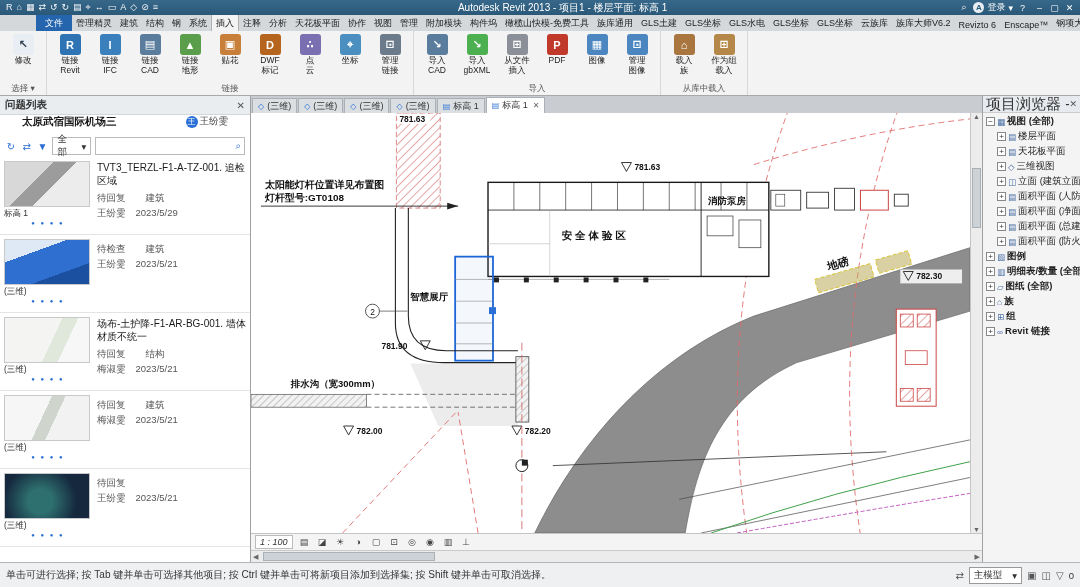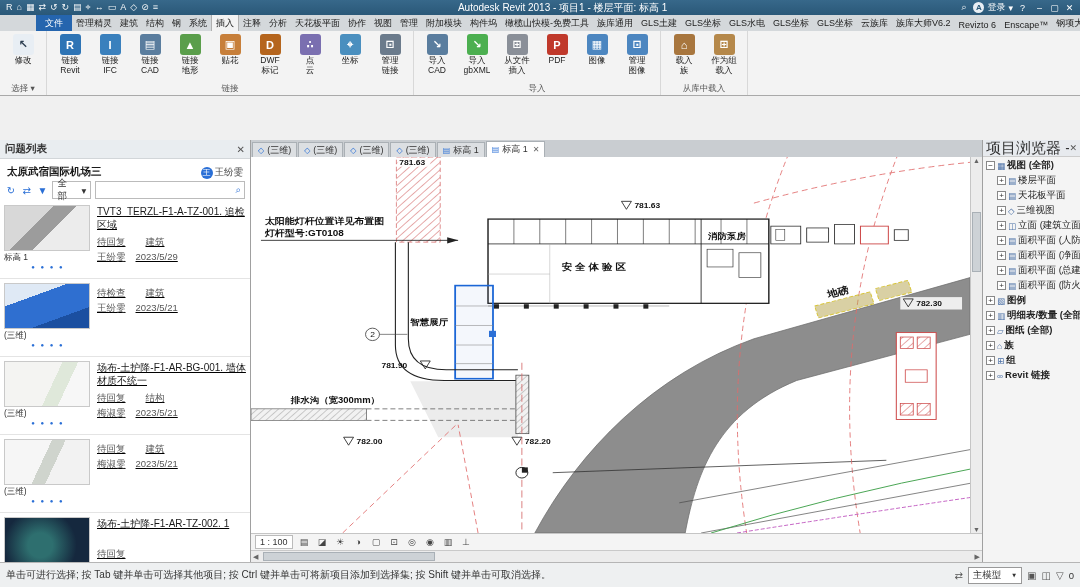--- a/index.html
+++ b/index.html
@@ -32,30 +32,30 @@
   .rpanel{display:flex;flex-direction:column;border-right:1px solid #d8d8d8;flex:none;}
   .rbtns{flex:1;display:flex;align-items:flex-start;padding:2px 3px 0 3px;}
   .rbtn{width:40px;flex:none;display:flex;flex-direction:column;align-items:center;
     font-size:8.5px;color:#222;text-align:center;cursor:default;}
   .ricon{width:21px;height:21px;border-radius:3px;color:#fff;font-size:11px;font-weight:bold;
     display:flex;align-items:center;justify-content:center;margin:1px 0 1px 0;}
   .rlabel{white-space:pre-line;line-height:1.15;height:20px;overflow:hidden;}
   .rtitle{height:12px;font-size:8.5px;color:#555;text-align:center;padding:0 4px;}
 
   
-  .main{flex:1;display:flex;min-height:0;margin-top:44px;}
+  .main{flex:1;display:flex;min-height:0;}
 
   
   .left-panel{width:250px;flex:none;background:#fff;border-right:1px solid #a0a0a0;
     display:flex;flex-direction:column;font-size:10px;min-height:0;}
   .lp-header{height:18px;flex:none;background:#e9edf0;border-bottom:1px solid #d2d6d9;
     display:flex;align-items:center;padding:0 5px;}
   .lp-title{flex:1;font-weight:bold;font-size:10.5px;color:#333;}
   .lp-close{color:#555;font-size:10px;}
-  .lp-project{height:20px;flex:none;display:flex;align-items:flex-end;gap:4px;padding:0 7px;}
+  .lp-project{height:20px;flex:none;display:flex;align-items:flex-start;gap:4px;padding:0 22px;}
   .lp-project-name{flex:1;font-weight:bold;font-size:10.5px;color:#1a1a1a;
     white-space:nowrap;overflow:hidden;}
   .lp-user{display:flex;align-items:center;gap:2px;color:#444;font-size:9.5px;}
   .avatar{width:12px;height:12px;border-radius:50%;background:#2a6fd6;color:#fff;font-size:8px;
     display:flex;align-items:center;justify-content:center;}
   .lp-toolbar{height:22px;flex:none;display:flex;align-items:center;gap:4px;padding:0 5px;}
   .lp-tool{color:#2a6fd6;font-size:10px;width:13px;text-align:center;}
   .lp-select{border:1px solid #bbb;background:#fff;height:16px;display:flex;align-items:center;
     gap:8px;padding:0 4px;font-size:9.5px;color:#333;}
   .lp-search{flex:1;border:1px solid #bbb;background:#fff;height:16px;display:flex;
@@ -70,21 +70,21 @@
     box-sizing:border-box;}
   .ithumbcol{width:88px;flex:none;display:flex;flex-direction:column;}
   .ithumb{width:86px;height:46px;border:1px solid #c9c9c9;box-sizing:border-box;flex:none;}
   .thumb-plan{background:linear-gradient(135deg,#d8d8d8 0 38%,#9c9c9c 38% 56%,#ececec 56%);}
   .thumb-blue3d{background:linear-gradient(160deg,#dfe9f5 0 30%,#2f6fd0 30% 72%,#1b4fa0 72%);}
   .thumb-light3d{background:linear-gradient(115deg,#f4f4f2 0 55%,#dfe8da 55% 70%,#f7f7f7 70%);}
   .thumb-light3d2{background:linear-gradient(115deg,#f6f6f6 0 45%,#cfd4cd 45% 58%,#f2f2f2 58%);}
   .thumb-dark3d{background:radial-gradient(circle at 42% 62%,#2e6f6f 0 22%,#15283e 65%);}
   .ivlabel{font-size:8.5px;color:#333;line-height:12px;}
   .idots{font-size:6px;color:#2a6fd6;text-align:center;letter-spacing:2px;line-height:8px;}
-  .ibody{flex:1;min-width:0;display:flex;flex-direction:column;text-decoration:underline;}
+  .ibody{flex:1;min-width:0;display:flex;flex-direction:column;}
   .ititle{font-size:10px;color:#1a1a1a;line-height:1.3;height:27px;overflow:hidden;}
   .istatus{display:flex;gap:20px;color:#555;font-size:9.5px;margin-top:4px;}
   .iauthor{display:flex;gap:10px;color:#555;font-size:9.5px;margin-top:2px;}
 
   
   .center{flex:1;display:flex;flex-direction:column;min-width:0;background:#e9e9e9;}
   .viewtabs{height:17px;flex:none;background:#c9cdd1;display:flex;align-items:flex-end;
     gap:1px;padding-left:1px;overflow:hidden;}
   .vtab{height:14px;flex:none;background:#dcdfe2;border:1px solid #aab0b5;border-bottom:none;
     display:flex;align-items:center;gap:3px;padding:0 5px;font-size:9px;color:#333;
@@ -97,21 +97,21 @@
   .canvas-holder svg{display:block;width:100%;height:100%;}
   svg text{font-family:"Liberation Sans","DejaVu Sans",sans-serif;fill:#111;}
   .reddash{stroke:#e06b6b;stroke-width:0.9;stroke-dasharray:6 4;fill:none;}
   .elevmark polygon{fill:none;stroke:#222;stroke-width:0.9;}
   .elevmark text{font-size:8.5px;font-weight:bold;}
   .vscroll{width:11px;flex:none;background:#ececec;border-left:1px solid #c5c5c5;
     display:flex;flex-direction:column;align-items:center;font-size:7px;color:#666;}
   .vthumb{width:7px;height:58px;background:#cdd2d6;border:1px solid #a9b0b6;margin-top:48px;}
   .vsp{flex:1;}
   .viewctl-row{height:16px;flex:none;background:#f4f4f4;border-top:1px solid #c5c5c5;
-    display:flex;align-items:center;gap:5px;padding:0 4px;font-size:9px;color:#333;}
+    display:flex;align-items:center;gap:5px;padding:0 4px;font-size:9px;color:#333;font-style:italic;}
   .vc-scale{border:1px solid #bbb;background:#fff;padding:0 4px;height:12px;line-height:12px;}
   .vc-icon{width:13px;text-align:center;color:#444;}
   .hscroll{height:11px;flex:none;background:#ececec;border-top:1px solid #c9c9c9;
     display:flex;align-items:center;font-size:7px;color:#666;padding:0 2px;}
   .hthumb{height:7px;width:170px;background:#cdd2d6;border:1px solid #a9b0b6;margin-left:5px;}
   .hsp{flex:1;}
 
   
   .right-panel{width:97px;flex:none;background:#f4f4f4;border-left:1px solid #a0a0a0;
     display:flex;flex-direction:column;min-height:0;}
@@ -127,21 +127,21 @@
   .ticon{color:#4a6fa5;font-size:8.5px;flex:none;}
   .tlabel{font-size:9.5px;color:#222;overflow:hidden;}
 
   
   .statusbar{height:24px;flex:none;background:#eef0f1;border-top:1px solid #b5b5b5;
     display:flex;align-items:center;gap:8px;padding:0 6px;font-size:10px;color:#333;}
   .sb-hint{flex:1;white-space:nowrap;overflow:hidden;}
   .sb-right{display:flex;align-items:center;gap:5px;}
   .sb-icon{color:#555;font-size:10px;}
   .sb-select{border:1px solid #999;background:#fff;height:15px;display:flex;align-items:center;
-    gap:10px;padding:0 4px;font-size:9.5px;font-family:Liberation Mono, monospace;}
+    gap:10px;padding:0 4px;font-size:9.5px;}
   .sb-count{font-size:9.5px;}
 </style>
 </head>
 <body>
 
 <div class="app">
 
   <div class="titlebar">
     <div class="qat" id="qat">
         <span class="qi">R</span>
@@ -413,21 +413,20 @@
               </div>
             </div>
           </div>
           <div class="icard">
             <div class="ithumbcol">
               <div class="ithumb thumb-dark3d"></div>
               <div class="ivlabel">(三维)</div>
               <div class="idots">● ● ● ●</div>
             </div>
             <div class="ibody">
-              <div class="ititle">场布-土护降-F1-AR-TZ-002. 1</div>
               <div class="istatus">
                 <span class="istate">待回复</span>
                 <span class="idisc"></span>
               </div>
               <div class="iauthor">
                 <span>王纷雯</span>
                 <span>2023/5/21</span>
               </div>
             </div>
           </div>

